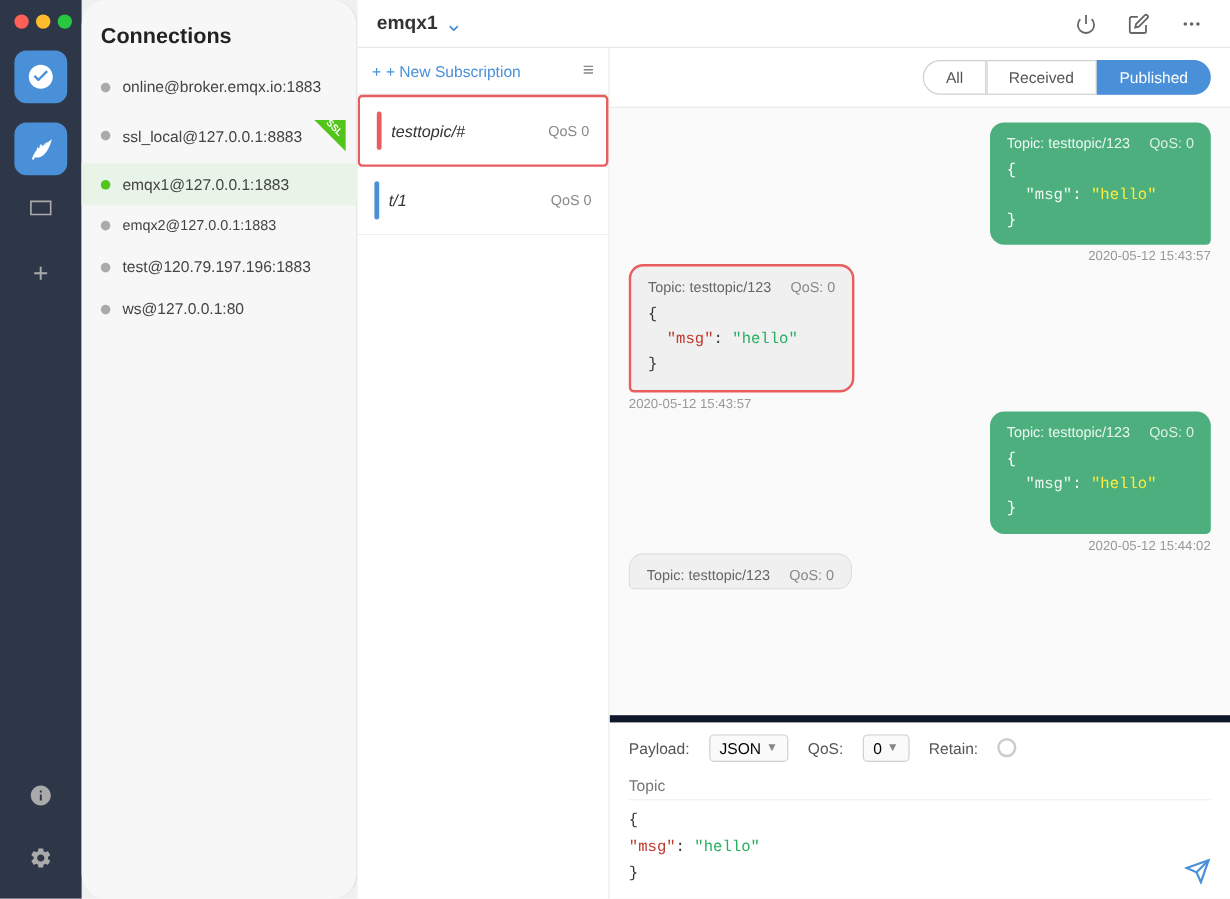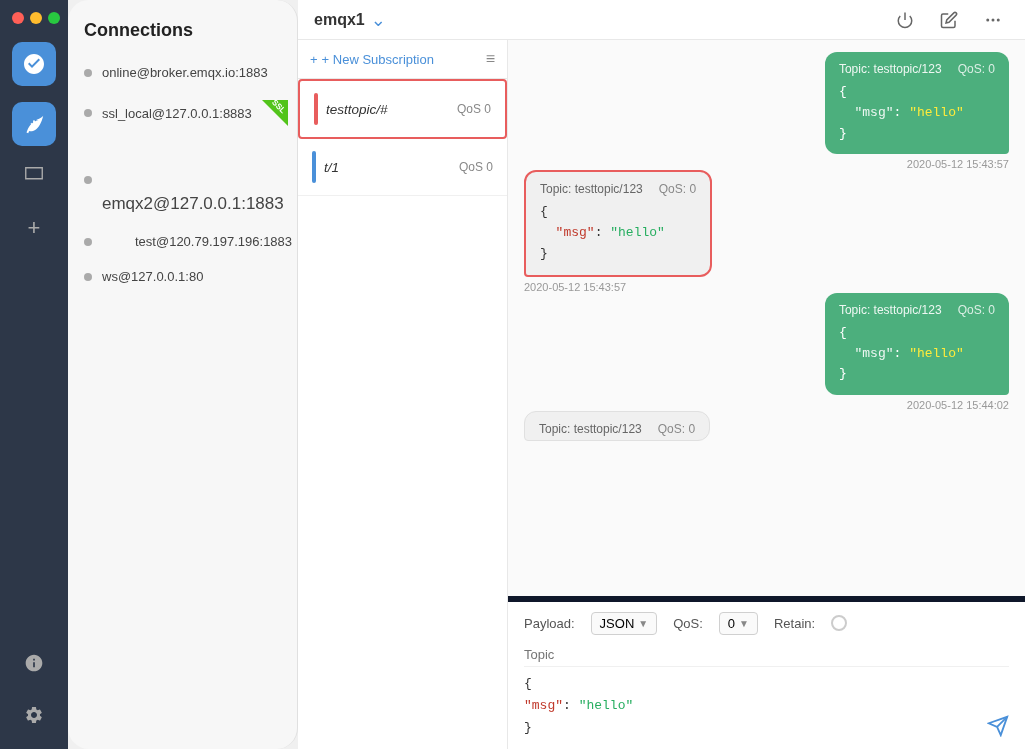--- a/index.html
+++ b/index.html
@@ -246,28 +246,33 @@
   </div>
       <div class="conn-item">
     <div class="conn-dot offline"></div>
     <span style="font-size:13px;">ssl_local@127.0.0.1:8883</span>
 
       <div style="position:relative; margin-left:auto;">
         <div style="width:0;height:0;border-left:26px solid transparent;border-top:26px solid #52c41a;position:relative;"></div>
         <span style="position:absolute;top:2px;right:1px;color:white;font-size:8px;font-weight:bold;transform:rotate(45deg);display:block;">SSL</span>
       </div>
   </div>
+      <div class="conn-item active">
+    <div class="conn-dot online"></div>
+    <span style="font-size:13px;">emqx1@127.0.0.1:1883</span>
+
+  </div>
       <div class="conn-item">
     <div class="conn-dot offline"></div>
-    <span style="font-size:17px;margin-top:48px;">emqx2@127.0.0.1:1883</span>
+    <span style="font-size:12px;">emqx2@127.0.0.1:1883</span>
 
   </div>
       <div class="conn-item">
     <div class="conn-dot offline"></div>
-    <span style="font-size:13px;margin-left:33px;">test@120.79.197.196:1883</span>
+    <span style="font-size:13px;">test@120.79.197.196:1883</span>
 
   </div>
       <div class="conn-item">
     <div class="conn-dot offline"></div>
     <span style="font-size:13px;">ws@127.0.0.1:80</span>
 
   </div>
     </div>
 </div>
 
@@ -322,20 +327,25 @@
       <div class="sub-color-bar" style="background:#4a90d9"></div>
       <span class="sub-topic">t/1</span>
     </div>
     <span class="sub-qos">QoS 0</span>
   </div>
         </div>
     </div>
 
     <div class="messages-panel">
 
+      <div class="filter-tabs">
+        <button class="tab-btn">All</button>
+        <button class="tab-btn">Received</button>
+        <button class="tab-btn active">Published</button>
+      </div>
 
       <div class="message-list" id="message-list">
           <div class="msg-sent">
   <div class="msg-bubble-sent">
     <div class="msg-header">
       <span class="msg-topic msg-topic-sent">Topic: testtopic/123</span>
       <span class="msg-qos msg-qos-sent">QoS: 0</span>
     </div>
     <div class="msg-code msg-code-sent">{
   <span class="msg-key-sent">"msg"</span>: <span class="msg-val-sent">"hello"</span>

